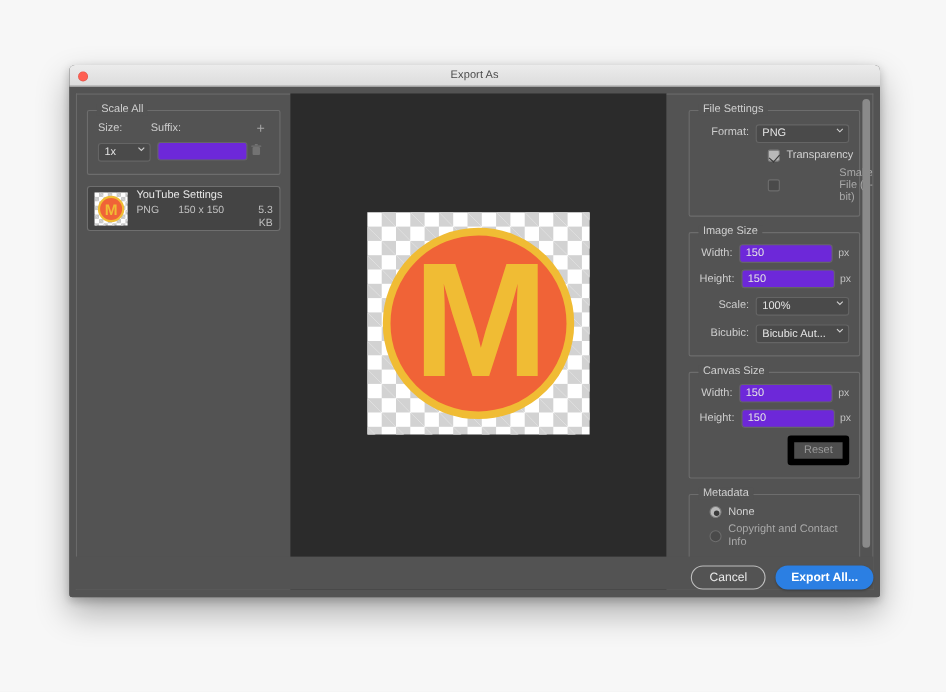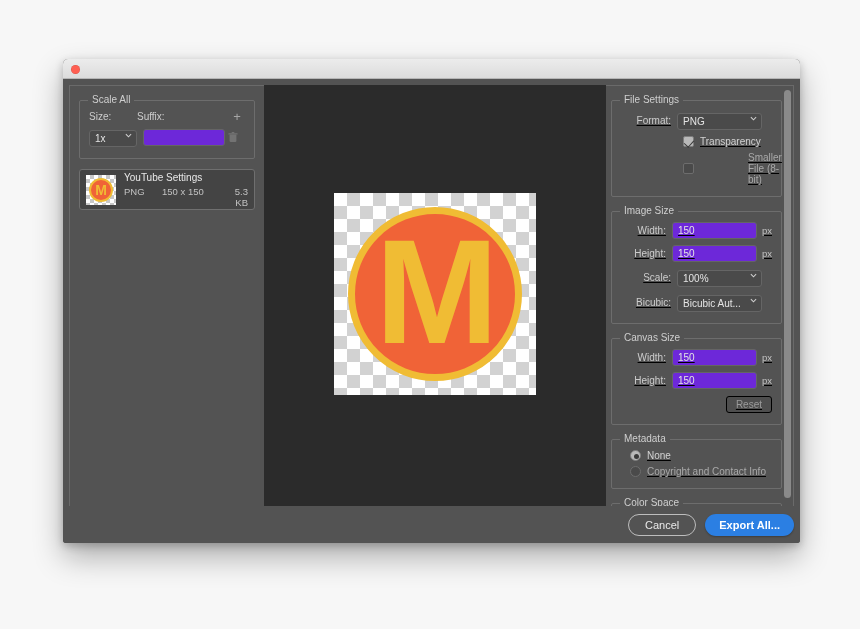--- a/index.html
+++ b/index.html
@@ -216,21 +216,21 @@
     background: #535353;
     border: 1px solid #6a6a6a;
     border-left: none;
     position: relative;
     overflow: hidden;
   }
   #rp-scroll {
     position: absolute; left:0; top:0; right:0; bottom: 0;
     overflow: hidden;
   }
-  #rightpanel .group-box { margin: 14px 11px 0 5px; text-decoration: underline; }
+  #rightpanel .group-box { margin: 14px 11px 0 20px; }
   .r-row { display:flex; align-items:center; margin-bottom: 6px; }
   .r-row:last-child { margin-bottom: 0; }
   .r-label { width: 56px; text-align: right; padding-right: 6px; font-size: 10px; color: #cdcdcd; }
   .unit { font-size: 9.5px; color: #c2c2c2; margin-left: 5px; }
 
   .cb-row { display:flex; align-items:center; margin-bottom: 5px; }
   .cb-row:last-child { margin-bottom: 0; }
   .cb {
     width: 11px; height: 11px; border-radius: 2px;
     background: #b9b9b9;
@@ -258,21 +258,21 @@
   .rad.off { background: #4a4a4a; border-color: #6d6d6d; }
   .rad.on::after {
     content:""; position:absolute; left: 3px; top: 3px;
     width: 5px; height: 5px; border-radius:50%; background:#3a3a3a;
   }
 
   .reset-row { display:flex; justify-content:flex-end; margin-top: 7px; }
   .reset-btn {
     font-size: 10px; color: #9a9a9a;
     background: #4e4e4e;
-    border: 1px solid #000000;
+    border: 6px solid #000000;
     border-radius: 3px;
     padding: 2px 9px;
   }
 
   #rp-scrollbar {
     position: absolute;
     right: 2px; top: 4px;
     width: 7px; height: 420px;
   }
   #rp-scrollbar .thumb {
@@ -318,20 +318,21 @@
     z-index: 4;
   }
 </style>
 </head>
 <body>
 
 <div id="window">
 
   <div id="titlebar">
     <div class="traffic"></div>
+    <div class="title">Export As</div>
   </div>
 
   <div id="body">
     <div id="content">
 
       <div id="leftpanel">
 
         <div class="group-box">
           <div class="group-title">Scale All</div>
 

